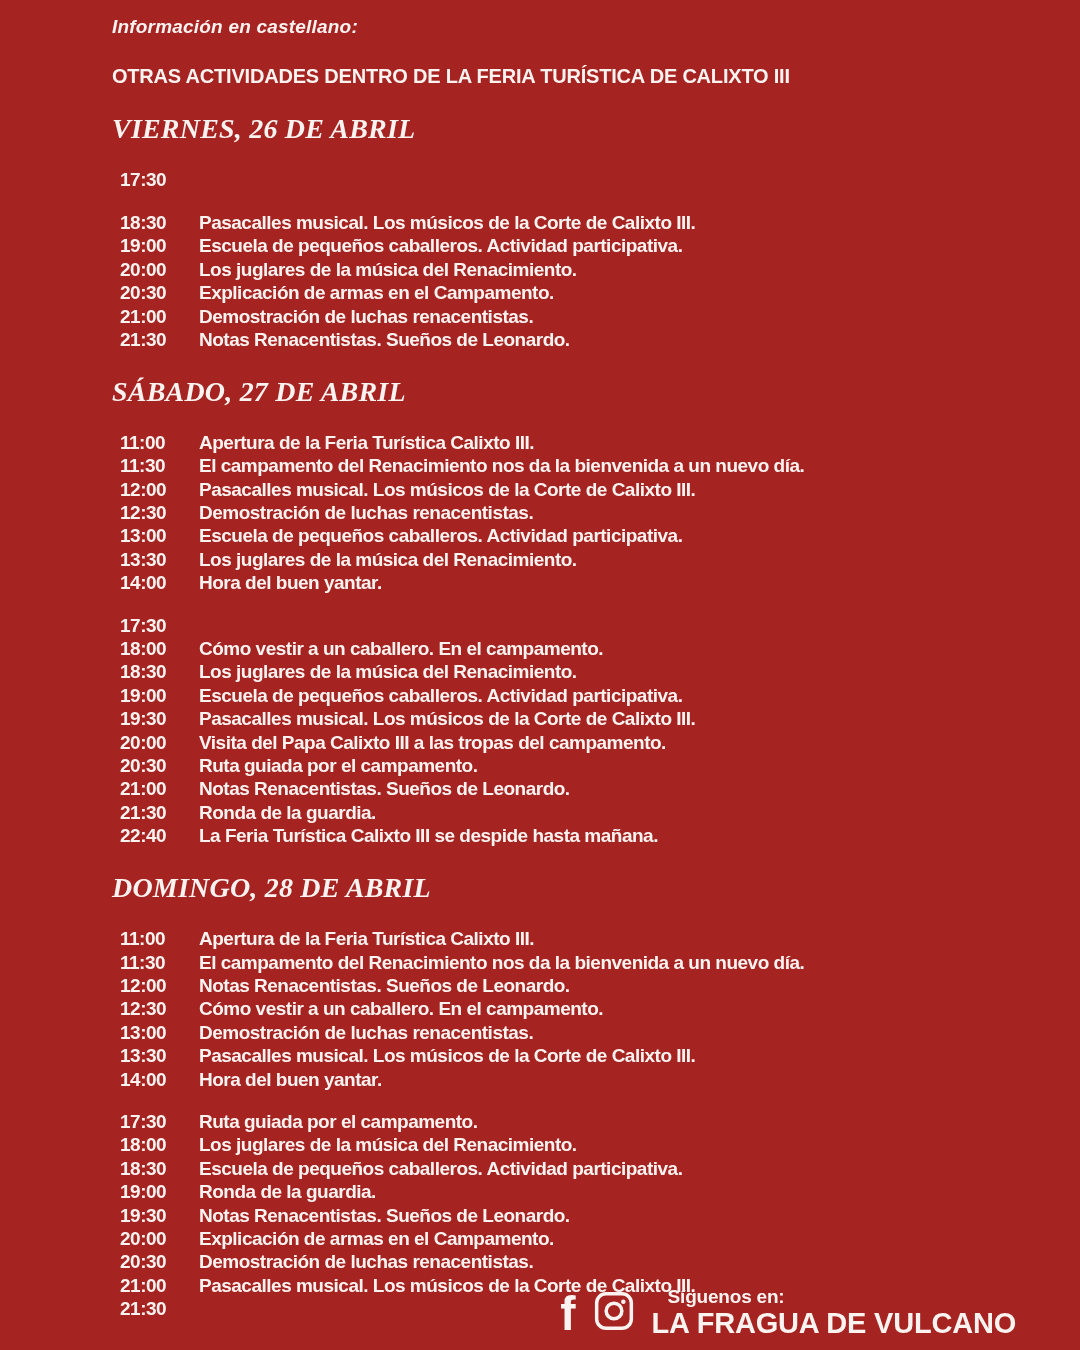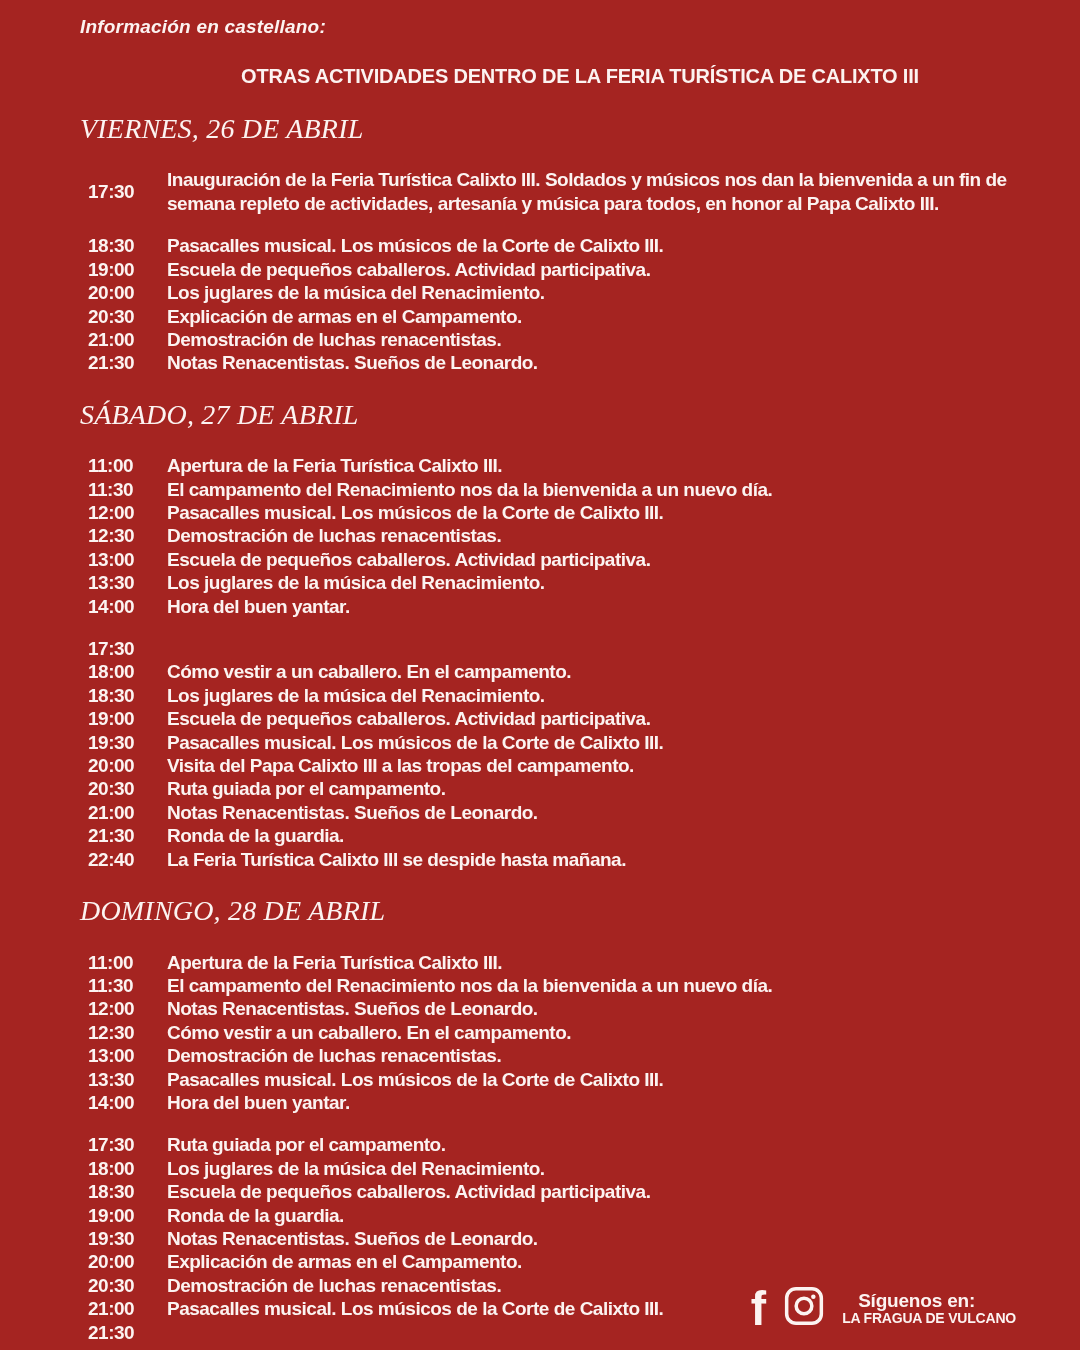--- a/index.html
+++ b/index.html
@@ -4,43 +4,42 @@
 <style>
   html, body { margin: 0; padding: 0; }
   body {
     width: 1080px; height: 1350px;
     overflow: hidden;
     position: relative;
     font-family: "Liberation Sans", sans-serif;
   }
   .page {
     position: absolute; inset: 0;
-    padding: 14px 0 0 80px;
+    padding: 14px 0 0 112px;
     box-sizing: border-box;
   }
   .info-line {
     font-style: italic;
     font-weight: 700;
     font-size: 19px;
     line-height: 26px;
     letter-spacing: 0.2px;
   }
   .page-title {
     margin-top: 23px;
     font-weight: 700;
     font-size: 20px;
     line-height: 26px;
     letter-spacing: -0.2px;
-    text-align: center;
   }
   .day-section { margin-top: 9px; }
   .day-heading {
     font-family: "Liberation Serif", serif;
     font-style: italic;
-    font-weight: 400;
+    font-weight: 700;
     font-size: 28px;
     line-height: 33px;
     letter-spacing: 0.2px;
   }
   .schedule-group { margin-top: 17px; }
   .schedule-group + .schedule-group { margin-top: 19px; }
   .schedule-row {
     display: flex;
     align-items: center;
     font-size: 19px;
@@ -76,38 +75,37 @@
   .ig-icon { display: block; }
   .footer-text { line-height: 1.12; }
   .follow-label {
     font-weight: 700;
     font-size: 19px;
     letter-spacing: -0.2px;
     margin-left: 16px;
   }
   .account-name {
     font-weight: 700;
-    font-size: 14px;
+    font-size: 29px;
     letter-spacing: -0.2px;
   }
 </style>
 </head>
 <body style="background: rgb(165, 36, 33); color: rgb(252, 243, 241);">
 
 <div class="page">
   <div class="info-line">Información en castellano:</div>
   <div class="page-title">OTRAS ACTIVIDADES DENTRO DE LA FERIA TURÍSTICA DE CALIXTO III</div>
   <main>
   <section class="day-section">
     <h2 class="day-heading">VIERNES, 26 DE ABRIL</h2>
     <div>
   <div class="schedule-group">
   <div class="schedule-row">
     <span class="event-time">17:30</span>
-    <span class="event-text">Inauguración de la Feria Turística Calixto III. Soldados y músicos nos dan la bienvenida a un fin de semana repleto de actividades, artesanía y música para todos, en honor al Papa Calixto III.</span>
   </div>
 </div>
 
   <div class="schedule-group">
   <div class="schedule-row">
     <span class="event-time">18:30</span>
     <span class="event-text">Pasacalles musical. Los músicos de la Corte de Calixto III.</span>
   </div>
 
   <div class="schedule-row">

